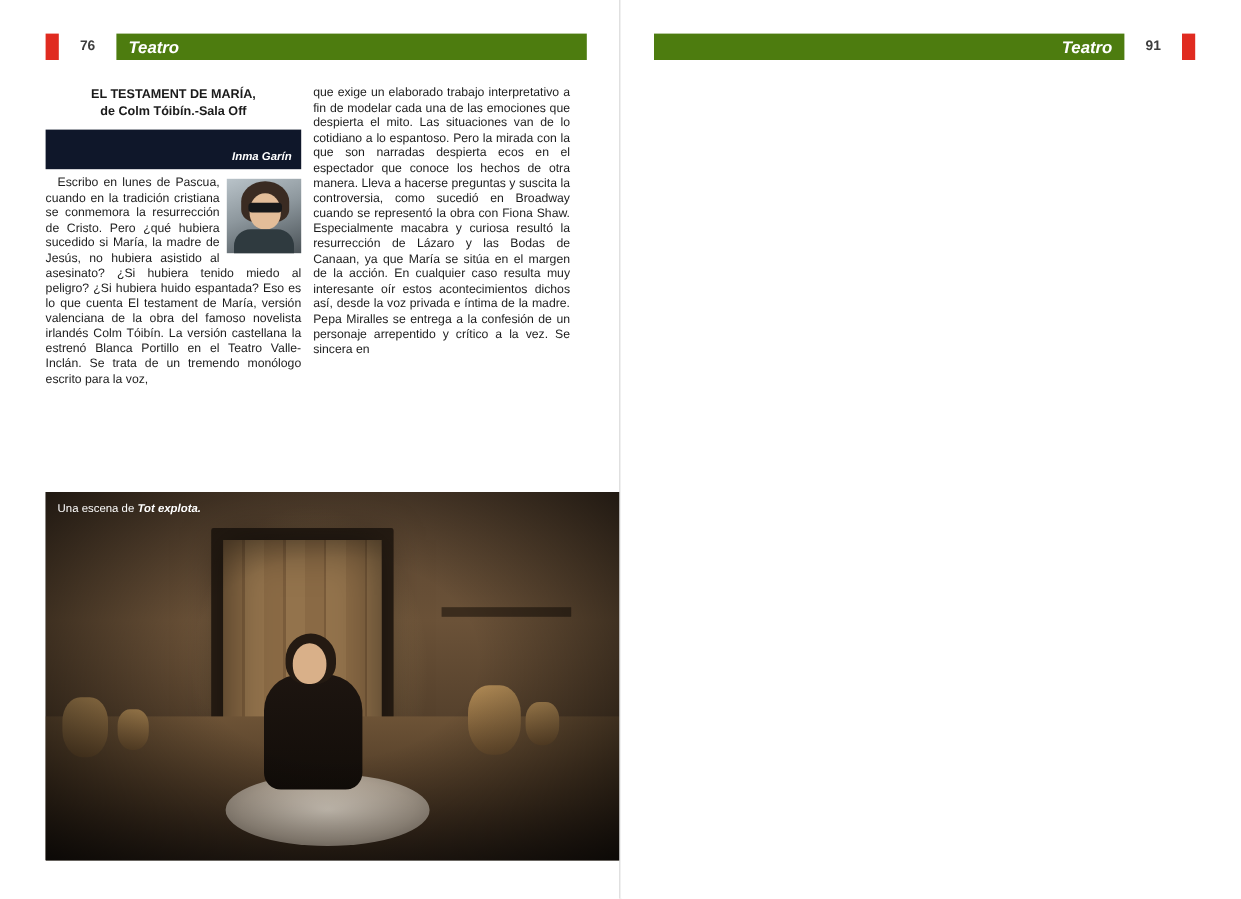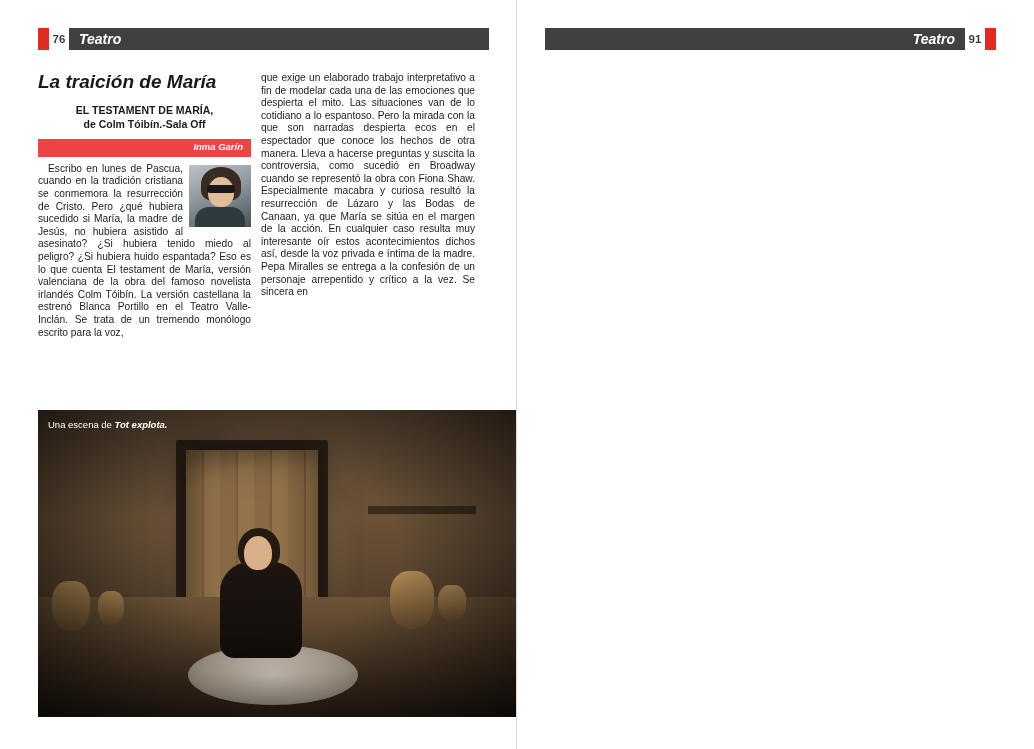--- a/index.html
+++ b/index.html
@@ -46,31 +46,31 @@
   }
   .runhead.right {
     left: 28px;
     right: 38px;
   }
   .runhead .mark {
     width: 11px;
     background: #e02b20;
   }
   .runhead .folio {
-    width: 20px;
+    width: 48px;
     display: flex;
     align-items: center;
     justify-content: center;
     font-size: 11.5px;
     color: #3d3d3d;
     font-weight: bold;
   }
   .runhead .bar {
     flex: 1;
-    background: #404040;
+    background: #4d7c0f;
     display: flex;
     align-items: center;
     color: #ffffff;
     font-style: italic;
     font-weight: bold;
     font-size: 14px;
     padding: 0 10px;
   }
   .runhead.right .bar {
     justify-content: flex-end;
@@ -87,27 +87,27 @@
   }
   .art-subtitle {
     text-align: center;
     font-size: 10.5px;
     font-weight: bold;
     line-height: 1.35;
     color: #1a1a1a;
     margin-bottom: 8px;
   }
   .byline {
-    background: #ef4444;
+    background: #0f172a;
     color: #fff;
     font-size: 9.5px;
     font-weight: bold;
     font-style: italic;
     text-align: right;
-    padding: 2px 8px 3px 8px;
+    padding: 17px 8px 3px 8px;
     margin-bottom: 6px;
   }
 
   
   .col {
     position: absolute;
     font-size: 10.2px;
     line-height: 12.6px;
     color: #1c1c1c;
     text-align: justify;
@@ -239,21 +239,20 @@
 
   <div class="page">
 
     <div class="runhead">
       <div class="mark"></div>
       <div class="folio">76</div>
       <div class="bar">Teatro</div>
     </div>
 
     <div class="col" id="L-col1">
-      <h1 class="art-title">La traición de María</h1>
       <div class="art-subtitle">
         <div>EL TESTAMENT DE MARÍA,</div>
         <div>de Colm Tóibín.-Sala Off</div>
       </div>
       <div class="byline">Inma Garín</div>
       <div class="portrait">
         <div class="p-hair"></div>
         <div class="p-face"></div>
         <div class="p-glass"></div>
         <div class="p-body"></div>

